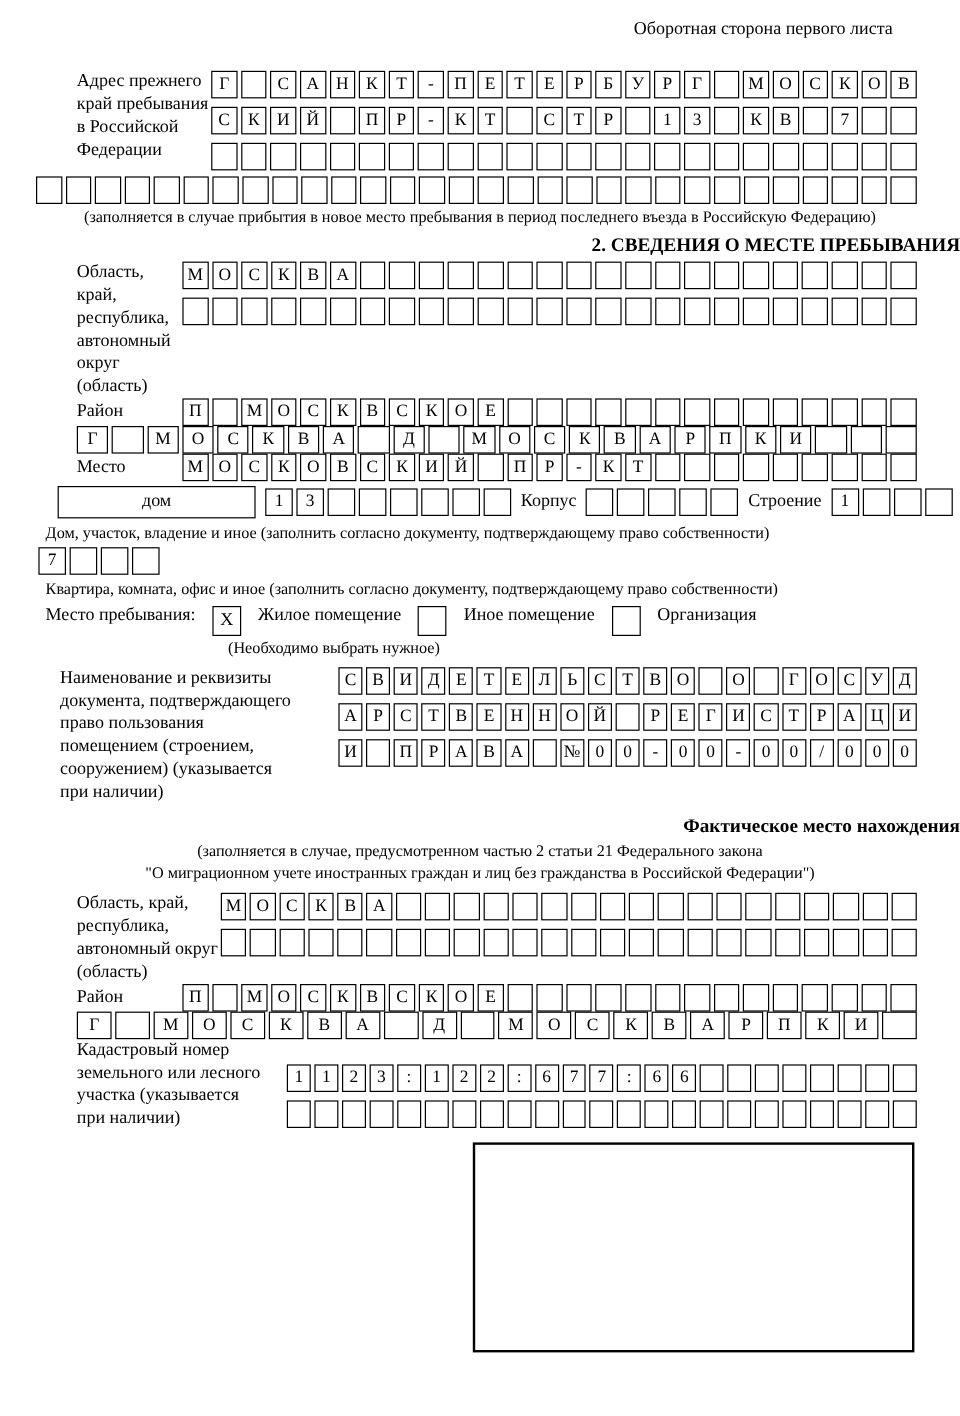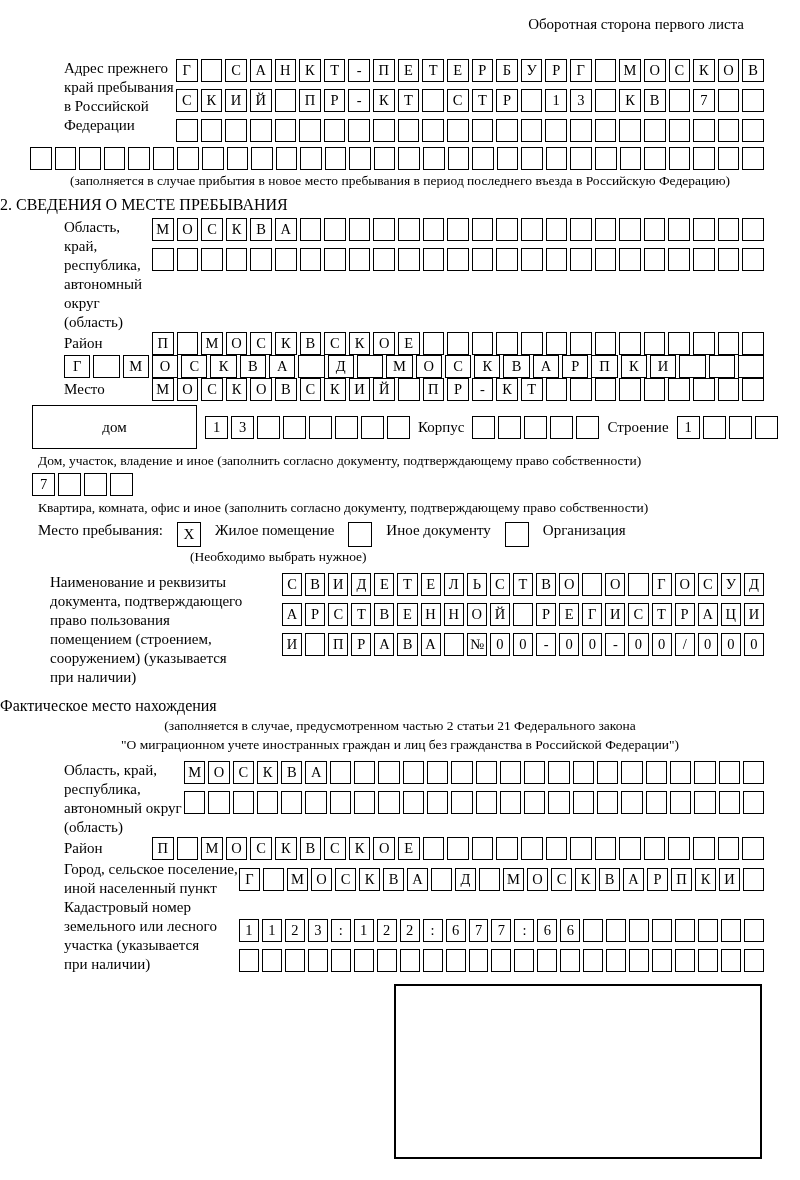--- a/index.html
+++ b/index.html
@@ -13,24 +13,24 @@
   .flabel.wide{flex:0 0 120px;}
   .flabel.xwide{flex:0 0 175px;}
   .fcells{flex:1;display:flex;flex-direction:column;gap:7px;min-width:0;}
   .cellrow{display:flex;gap:3px;flex:1;}
   .box{border:1.5px solid #000;box-sizing:border-box;height:23px;flex:1;display:flex;align-items:center;justify-content:center;font-size:14.5px;min-width:0;}
   .cellrow.fixed{flex:0 0 auto;}
   .cellrow.fixed .box{flex:0 0 23px;width:23px;}
   .fullrow{margin:5px 36px 0 30px;}
   .cap{font-size:13.5px;line-height:17px;}
   .cap.centered{text-align:center;margin:2px 20px 0 20px;}
-  .sec-title{text-align:left;font-weight:normal;font-size:16px;margin-top:7px;}
+  .sec-title{text-align:right;font-weight:bold;font-size:16px;margin-top:7px;padding-left:32px;}
   
   .mixrow{display:flex;align-items:center;gap:8px;margin:4px 36px 0 32px;}
-  .widebox{border:1.5px solid #000;box-sizing:border-box;height:44px;display:flex;align-items:center;justify-content:center;font-size:15px;}
+  .widebox{border:1.5px solid #000;box-sizing:border-box;height:27px;display:flex;align-items:center;justify-content:center;font-size:15px;margin-left:16px;}
   .widebox.dom{flex:0 0 165px;}
   .widebox.kv{flex:0 0 200px;}
   .inlbl{font-size:15px;white-space:nowrap;font-family:Liberation Serif, serif;}
   .leftcap{margin:3px 36px 0 38px;}
   
   .mesto{display:flex;align-items:flex-start;gap:14px;margin:6px 36px 0 38px;font-size:15px;}
   .chkbox{border:1.5px solid #000;box-sizing:border-box;width:24px;height:25px;display:flex;align-items:center;justify-content:center;font-size:15px;flex:0 0 24px;}
   .note{font-size:13.5px;margin:2px 0 0 190px;}
   .docrow{display:flex;align-items:flex-start;margin:8px 36px 0 38px;}
   .docrow .flabel{flex:0 0 232px;margin-left:12px;}
@@ -364,21 +364,21 @@
       <div class="box"></div>
     </div>
 </div>
 <div class="cap leftcap">Квартира, комната, офис и иное (заполнить согласно документу, подтверждающему право собственности)</div>
 
 <div class="mesto">
   <span>Место пребывания:</span>
   <div class="chkbox">X</div>
   <span>Жилое помещение</span>
   <div class="chkbox"></div>
-  <span>Иное документу</span>
+  <span>Иное помещение</span>
   <div class="chkbox"></div>
   <span>Организация</span>
 </div>
 <div class="note">(Необходимо выбрать нужное)</div>
 
 <div class="docrow">
   <div class="flabel">Наименование и реквизиты
 документа, подтверждающего
 право пользования
 помещением (строением,
@@ -549,22 +549,20 @@
         <div class="box"></div>
         <div class="box"></div>
         <div class="box"></div>
         <div class="box"></div>
         <div class="box"></div>
       </div>
     </div>
 </div>
 
 <div class="frow center">
-  <div class="flabel xwide">Город, сельское поселение,
-иной населенный пункт</div>
   <div class="fcells">
       <div class="cellrow">
         <div class="box">Г</div>
         <div class="box"></div>
         <div class="box">М</div>
         <div class="box">О</div>
         <div class="box">С</div>
         <div class="box">К</div>
         <div class="box">В</div>
         <div class="box">А</div>

